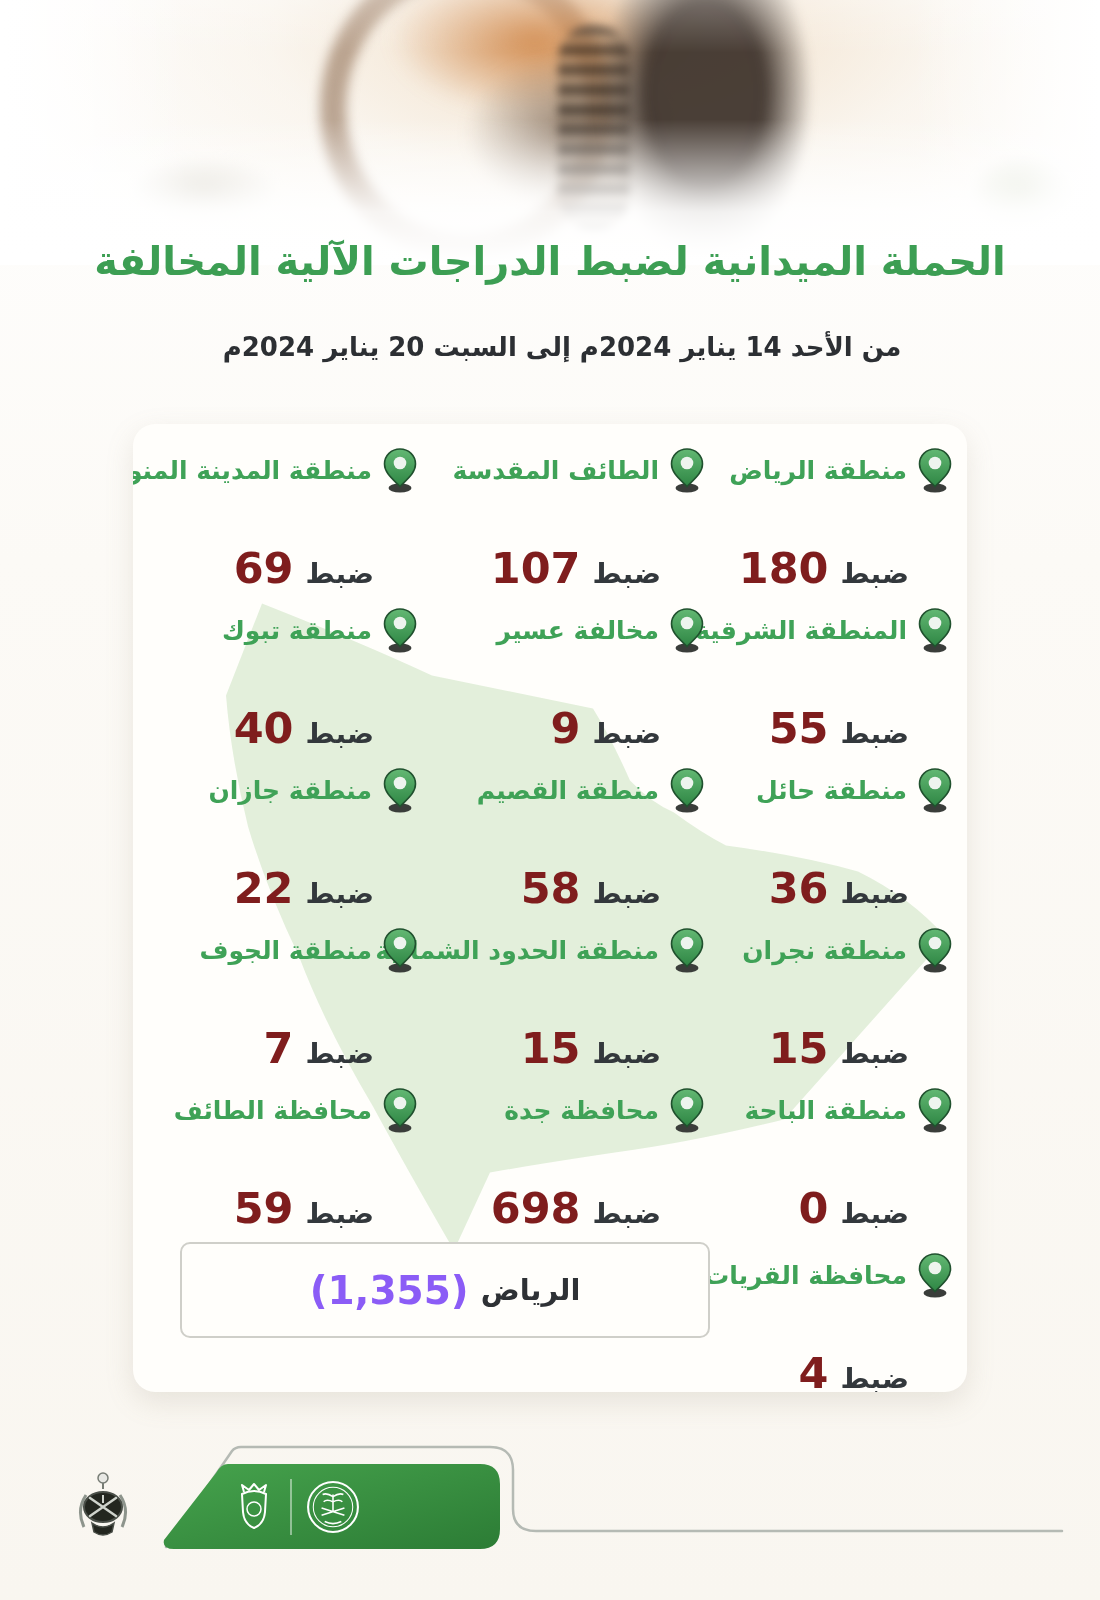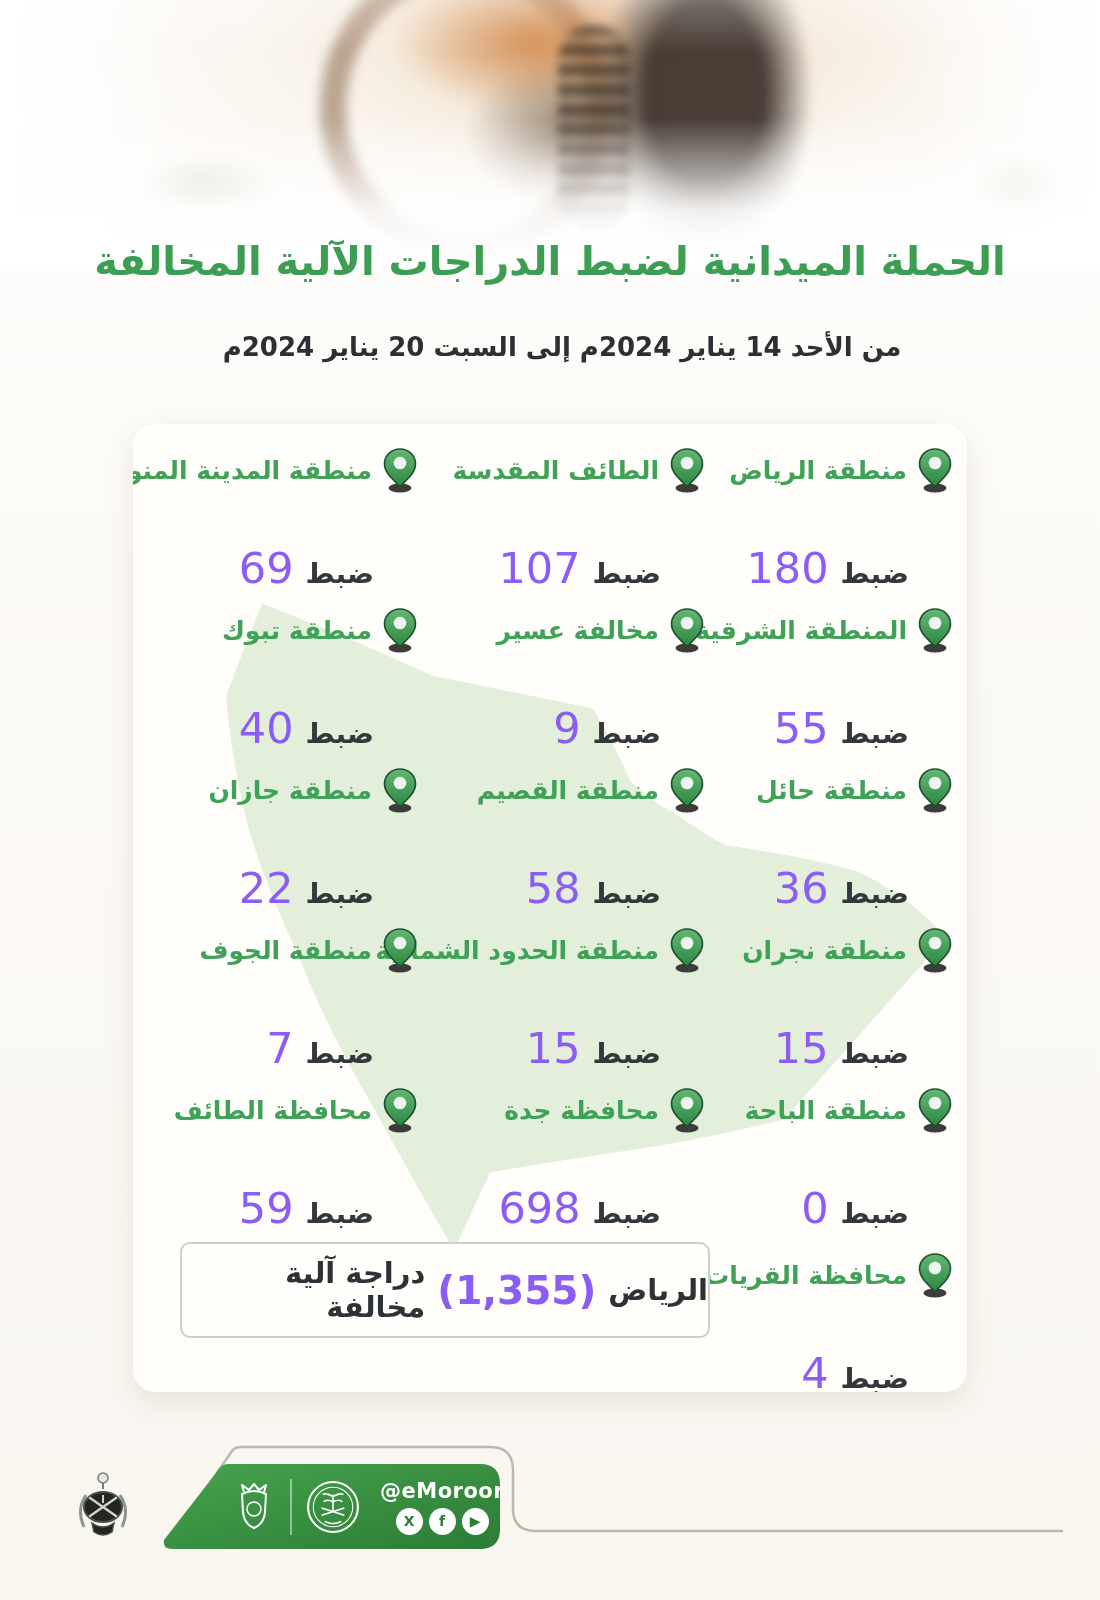--- a/index.html
+++ b/index.html
@@ -33,21 +33,21 @@
   .mapsvg{position:absolute;left:78px;top:170px;width:735px;height:660px;opacity:.95;}
   
   .grid{position:absolute;inset:23px 12px 0 12px;display:grid;direction:rtl;
     grid-template-columns:248px 287px 287px;grid-template-rows:160px 160px 160px 160px 165px auto;}
   .cell{display:flex;flex-direction:column;align-items:flex-start;}
   .lbl{display:flex;align-items:center;gap:8px;white-space:nowrap;}
   .pin{width:40px;height:46px;flex:0 0 auto;}
   .rname{color:#3fa257;font-size:25px;font-weight:700;}
   .val{display:flex;align-items:baseline;gap:12px;padding-right:46px;margin-top:10px;}
   .dabt{color:#33383c;font-size:28px;font-weight:700;margin-top:28px;}
-  .num{color:#8b5cf6;font-size:43px;font-weight:400;line-height:1;margin-top:44px;}
+  .num{color:#7f1d1d;font-size:43px;font-weight:700;line-height:1;margin-top:44px;}
   
   .total{position:absolute;left:47px;top:818px;width:526px;height:92px;background:#fffefb;
     border:2px solid #cfcfc9;border-radius:10px;display:flex;direction:rtl;align-items:center;
     justify-content:center;gap:12px;}
   .total .t-txt{color:#2e3135;font-size:29px;font-weight:700;}
   .total .t-num{color:#8b5cf6;font-size:39px;font-weight:700;}
   
   .footer{position:absolute;left:0;top:1398px;width:1100px;height:202px;}
   .linesvg{position:absolute;left:0;top:0;width:1100px;height:202px;}
   .emblem{position:absolute;left:68px;top:66px;width:70px;height:82px;}
@@ -311,21 +311,20 @@
             <span class="dabt">ضبط</span>
           <span class="num">4</span>
           </div>
       </div>
 
     </div>
 
     <div class="total">
       <span class="t-txt">الرياض</span>
       <span class="t-num" dir="ltr">(1,355)</span>
-      <span class="t-txt">دراجة آلية مخالفة</span>
     </div>
   </div>
 
   <div class="footer">
     <svg class="linesvg">
       <path d="M166,149 L232,53 Q235,49 241,49 L490,49 Q513,49 513,72 L513,111 Q513,133 536,133 L1062,133" stroke="#b5bab4" stroke-width="2.5" fill="none" stroke-linecap="round"></path>
     </svg>
 
     <svg class="emblem" viewBox="0 0 70 80">
       <path d="M18,30 Q8,45 16,62" stroke="#8d948c" stroke-width="3" fill="none"></path>
@@ -350,25 +349,17 @@
         </svg>
         <div class="b-divider"></div>
         <svg width="54" height="54" viewBox="0 0 52 52">
           <circle cx="26" cy="26" r="24" stroke="#ffffff" stroke-width="2" fill="none"></circle>
           <circle cx="26" cy="26" r="19" stroke="#ffffff" stroke-width="1" fill="none"></circle>
           <path d="M26,14 L26,30" stroke="#ffffff" stroke-width="1.5"></path>
           <path d="M26,16 Q20,12 16,14 M26,16 Q32,12 36,14 M26,21 Q20,18 17,21 M26,21 Q32,18 35,21" stroke="#ffffff" stroke-width="1.5" fill="none"></path>
           <path d="M15,34 L37,27 M15,27 L37,34" stroke="#ffffff" stroke-width="1.5"></path>
           <path d="M18,40 Q26,44 34,40" stroke="#ffffff" stroke-width="1.5" fill="none"></path>
         </svg>
-        <div class="social-block">
-          <span class="handle">@eMoroor</span>
-          <div class="icons">
-            <span class="sicon">X</span>
-            <span class="sicon">f</span>
-            <span class="sicon">▶</span>
-          </div>
-        </div>
       </div>
     </div>
   </div>
 
 </div>
 
 </body></html>

